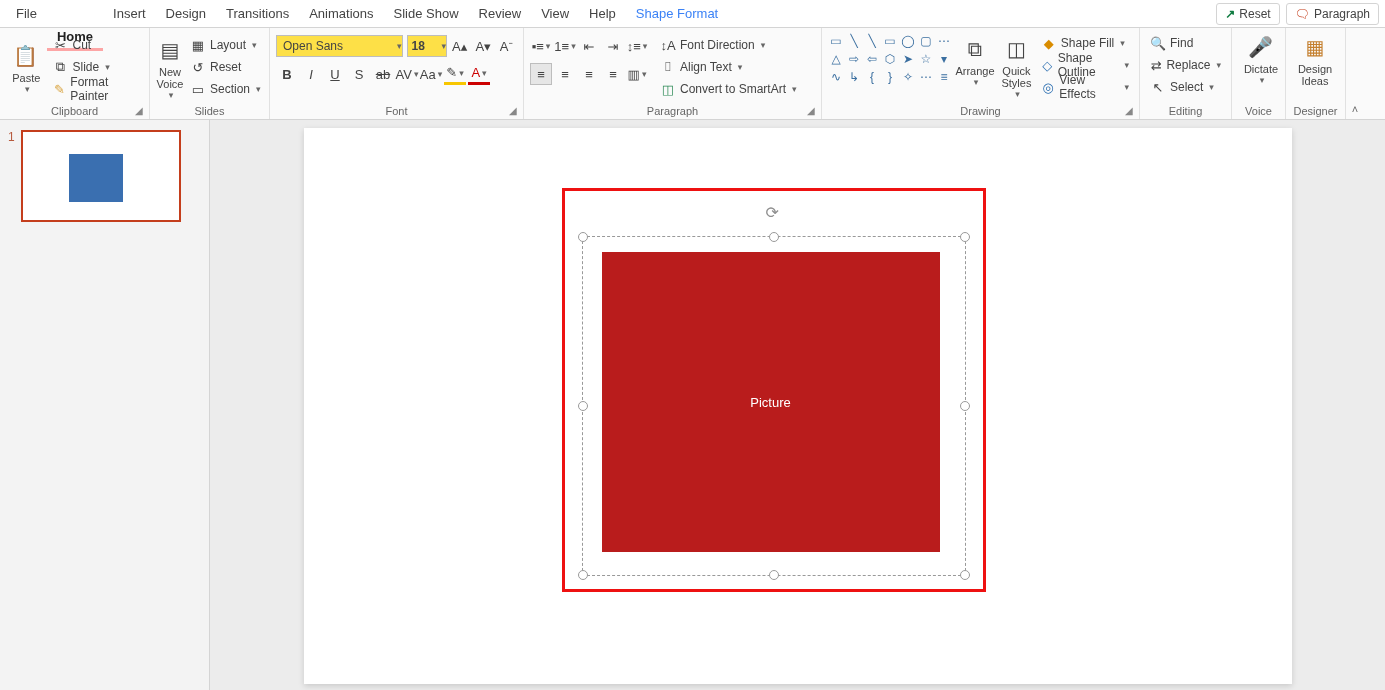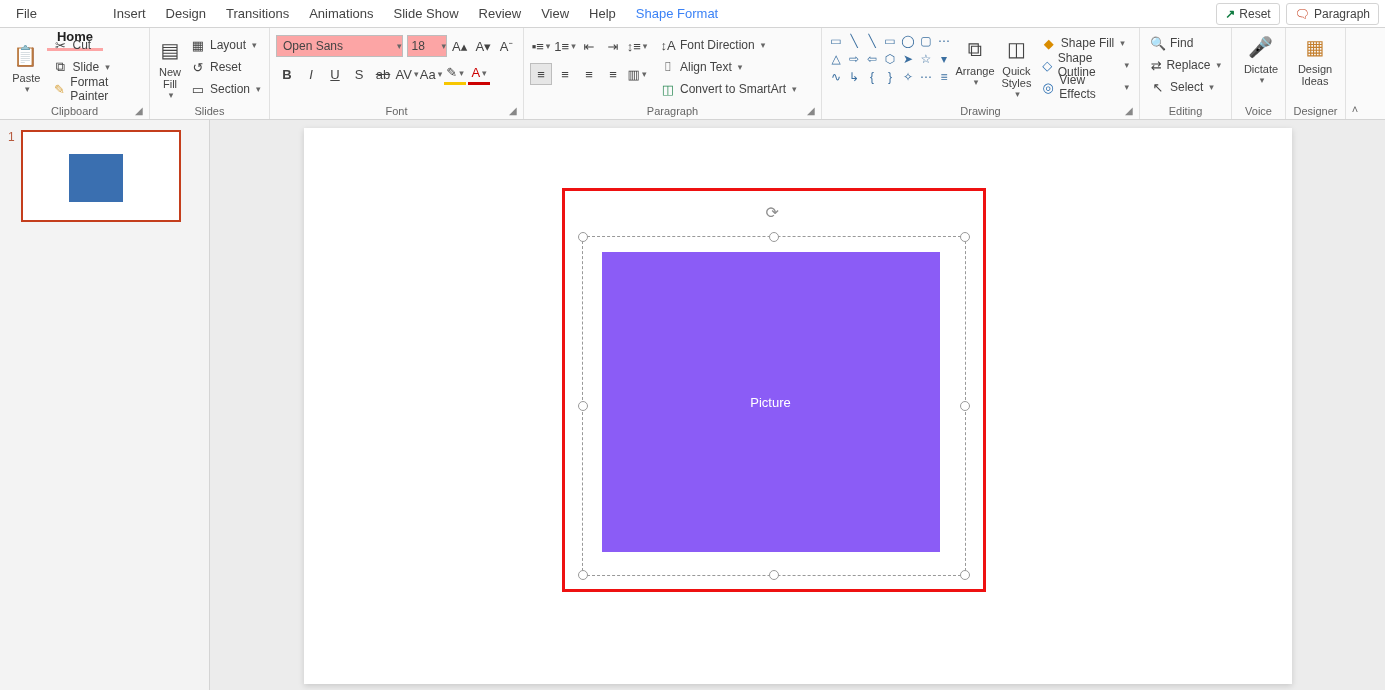--- a/index.html
+++ b/index.html
@@ -19,23 +19,23 @@
   .group-label { position: absolute; bottom: 2px; left: 0; right: 0; text-align: center; font-size: 11px; color: #666; }
   .dialog-launcher { position: absolute; bottom: 2px; right: 2px; width: 12px; height: 12px; font-size: 10px; color: #888; cursor: pointer; }
   .row { display: flex; align-items: center; gap: 2px; }
   .col { display: flex; flex-direction: column; gap: 2px; justify-content: center; }
   .big-btn { display: flex; flex-direction: column; align-items: center; justify-content: flex-start; width: 46px; padding-top: 2px; cursor: pointer; }
   .big-btn .ico { width: 28px; height: 28px; display: flex; align-items: center; justify-content: center; font-size: 20px; }
   .big-btn .lbl { font-size: 11px; text-align: center; line-height: 12px; margin-top: 2px; }
   .small-btn { display: flex; align-items: center; gap: 4px; height: 20px; padding: 0 4px; cursor: pointer; font-size: 12px; color: #444; }
   .small-btn .mini-ico { width: 16px; height: 16px; display: inline-flex; align-items: center; justify-content: center; font-size: 13px; }
   .caret { font-size: 9px; color: #666; margin-left: 2px; }
-  .font-box { height: 22px; border: 1px solid #bdbdbd; background: #fca5a5; display: flex; align-items: center; }
+  .font-box { height: 22px; border: 1px solid #bdbdbd; background: #fde047; display: flex; align-items: center; }
   .font-name { width: 118px; padding: 0 6px; font-size: 12px; }
-  .font-size { width: 32px; padding: 0 4px; text-align: left; font-size: 12px; }
+  .font-size { width: 32px; padding: 0 4px; text-align: left; font-size: 12px; font-weight: bold; }
   .icon-btn { width: 22px; height: 22px; display: inline-flex; align-items: center; justify-content: center; cursor: pointer; font-size: 13px; color: #444; }
   .icon-btn.bold { font-weight: bold; }
   .icon-btn.italic { font-style: italic; }
   .icon-btn.underline { text-decoration: underline; }
   .icon-btn.strike { text-decoration: line-through; }
   .icon-btn.active { background: #e6e6e6; border: 1px solid #bdbdbd; }
   .shape-gallery { display: grid; grid-template-columns: repeat(7, 16px); grid-auto-rows: 16px; gap: 2px; width: 130px; }
   .shape-gallery span { display: inline-flex; align-items: center; justify-content: center; font-size: 12px; color: #3b6fa0; cursor: pointer; }
   .collapse-caret { width: 18px; display:flex; align-items:flex-end; justify-content:center; font-size:11px; color:#666; cursor:pointer; padding-bottom:4px;}
   
@@ -47,21 +47,21 @@
   .thumb-shape { position: absolute; left: 46px; top: 22px; width: 54px; height: 48px; background: #3a6fb0; }
   .canvas-area { flex: 1; position: relative; overflow: hidden; display: flex; align-items: flex-start; justify-content: center; padding-top: 8px; }
   .slide { width: 988px; height: 556px; background: #fff; position: relative; box-shadow: 0 2px 6px rgba(0,0,0,.15); }
   .red-box { position: absolute; left: 258px; top: 60px; width: 424px; height: 404px; border: 3px solid #e11; }
   .sel-box { position: absolute; left: 278px; top: 108px; width: 384px; height: 340px; border: 1px dashed #999; }
   .handle { position: absolute; width: 10px; height: 10px; background: #fff; border: 1px solid #9a9a9a; border-radius: 50%; }
   .h-tl { left: -5px; top: -5px; } .h-tm { left: calc(50% - 5px); top: -5px; } .h-tr { right: -5px; top: -5px; }
   .h-ml { left: -5px; top: calc(50% - 5px); } .h-mr { right: -5px; top: calc(50% - 5px); }
   .h-bl { left: -5px; bottom: -5px; } .h-bm { left: calc(50% - 5px); bottom: -5px; } .h-br { right: -5px; bottom: -5px; }
   .rotate-handle { position: absolute; left: calc(50% - 8px); top: -34px; width: 16px; height: 16px; color: #8f8f8f; font-size: 16px; }
-  .picture-rect { position: absolute; left: 298px; top: 124px; width: 338px; height: 300px; background: #8b5cf6; display: flex; align-items: center; justify-content: center; color: #fff; font-size: 13px; }
+  .picture-rect { position: absolute; left: 298px; top: 124px; width: 338px; height: 300px; background: #b91c1c; display: flex; align-items: center; justify-content: center; color: #fff; font-size: 13px; }
 </style>
 </head>
 <body>
 
 <div class="menubar">
   <div class="tab">File</div>
   <div class="tab active">Home</div>
   <div class="tab">Insert</div>
   <div class="tab">Design</div>
   <div class="tab">Transitions</div>
@@ -109,21 +109,21 @@
     </div>
     <div class="group-label">Clipboard</div>
     <div class="dialog-launcher">◢</div>
   </div>
 
   <div class="group" style="width:120px">
     <div class="row" style="height:72px">
       <div class="big-btn">
         <span class="ico">▤</span>
         <span class="lbl">New
-Fill</span>
+Voice</span>
         <span class="caret">▾</span>
       </div>
       <div class="col">
         <div class="small-btn">
           <span class="mini-ico">▦</span>
           <span>Layout</span>
           <span class="caret">▾</span>
         </div>
         <div class="small-btn">
           <span class="mini-ico">↺</span>

